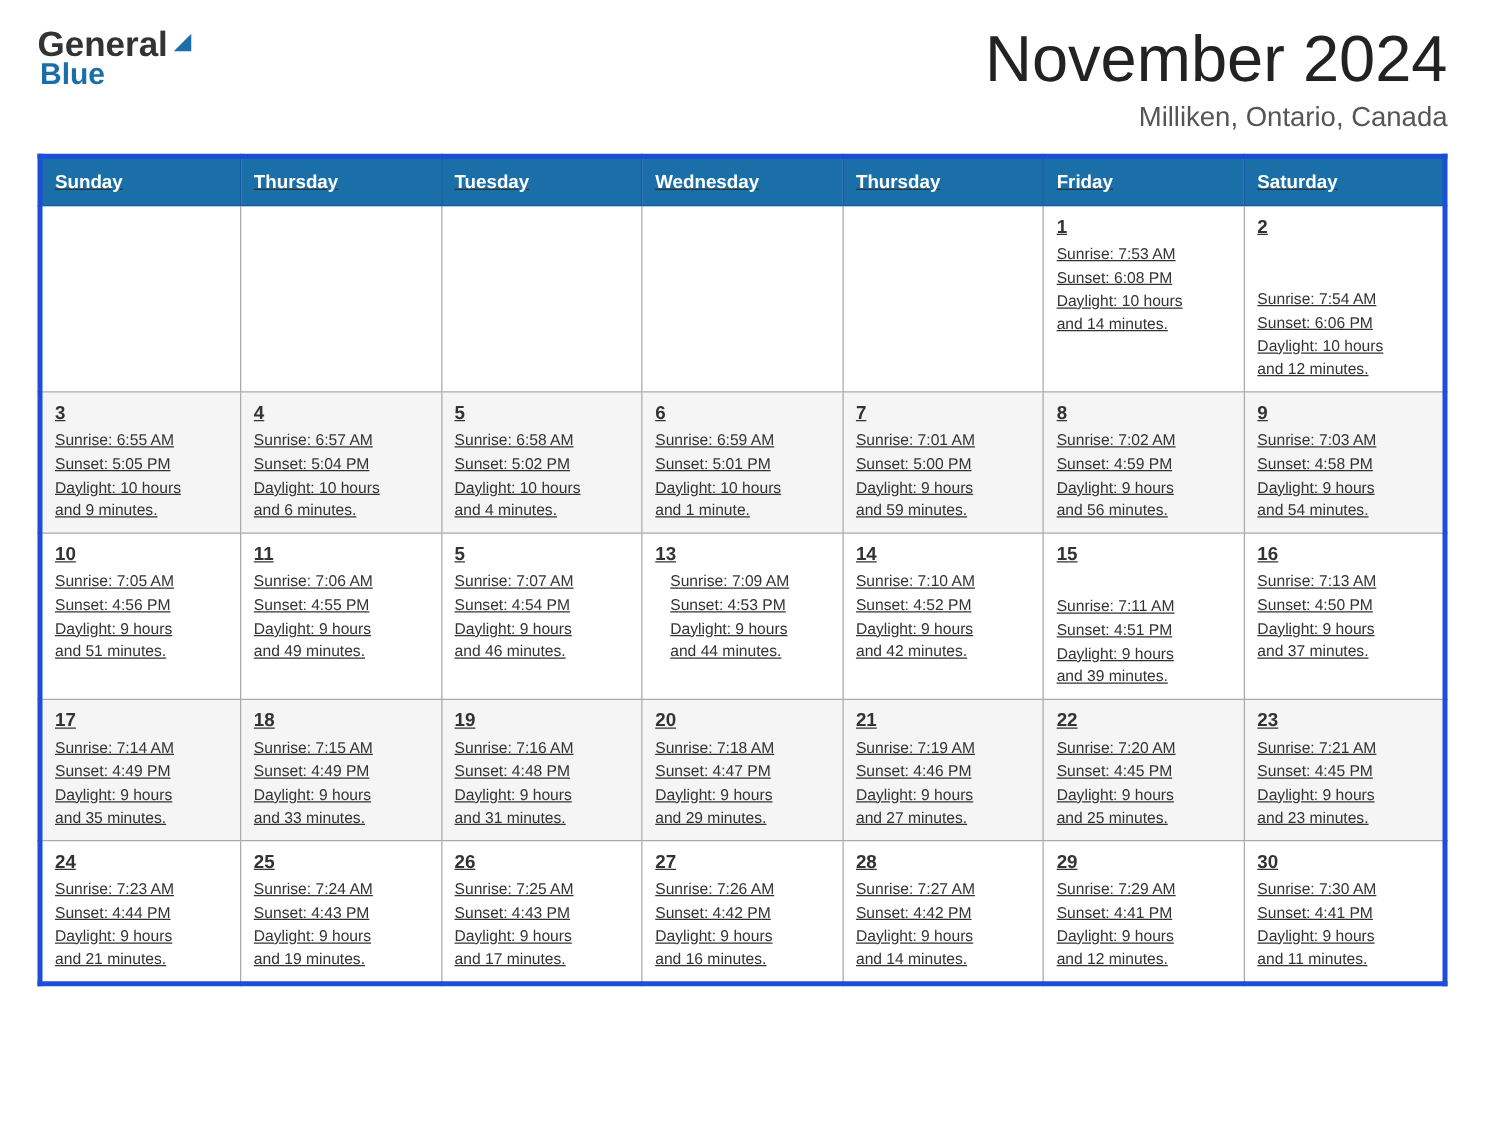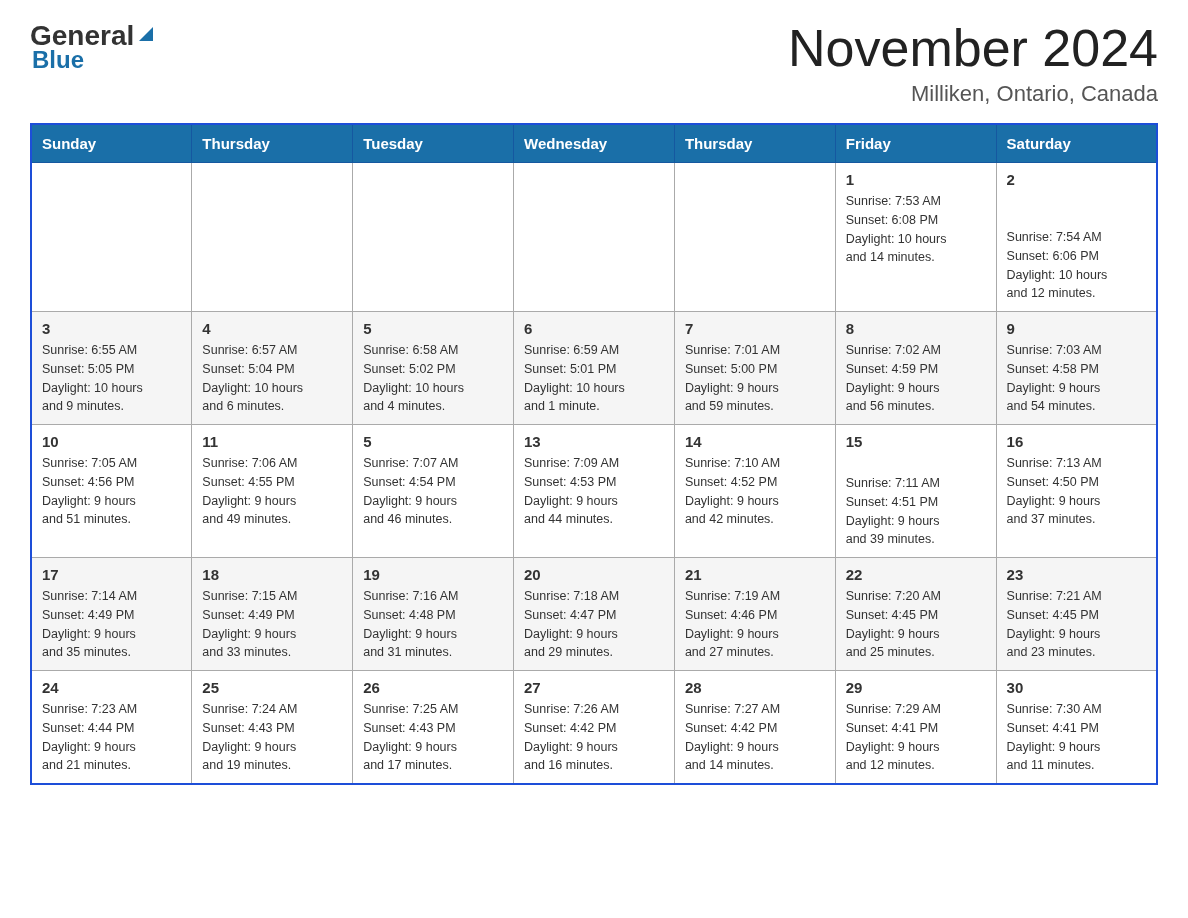--- a/index.html
+++ b/index.html
@@ -31,21 +31,22 @@
       line-height: 1.1;
     }
     .subtitle {
       font-size: 22px;
       color: #555;
       margin-top: 4px;
     }
     .calendar {
       width: 100%;
       border-collapse: collapse;
-      border: 2px solid #1d4ed8;
+      border: 4px solid #1d4ed8;
+      text-decoration: underline;
     }
     .calendar th {
       background-color: #1a6fa8;
       color: #fff;
       font-size: 15px;
       font-weight: bold;
       padding: 10px 10px;
       text-align: left;
       border: 1px solid #1558a0;
     }
@@ -205,21 +206,21 @@
         </td>
         <td>
           <span class="day-num">5</span>
           <div class="day-info" style="white-space: pre-line;">Sunrise: 7:07 AM
 Sunset: 4:54 PM
 Daylight: 9 hours
 and 46 minutes.</div>
         </td>
         <td>
           <span class="day-num">13</span>
-          <div class="day-info" style="white-space: pre-line;">Sunrise: 7:09 AM
+          <div class="day-info" style="white-space: pre-line; margin-left: 12px;">Sunrise: 7:09 AM
 Sunset: 4:53 PM
 Daylight: 9 hours
 and 44 minutes.</div>
         </td>
         <td>
           <span class="day-num">14</span>
           <div class="day-info" style="white-space: pre-line;">Sunrise: 7:10 AM
 Sunset: 4:52 PM
 Daylight: 9 hours
 and 42 minutes.</div>

